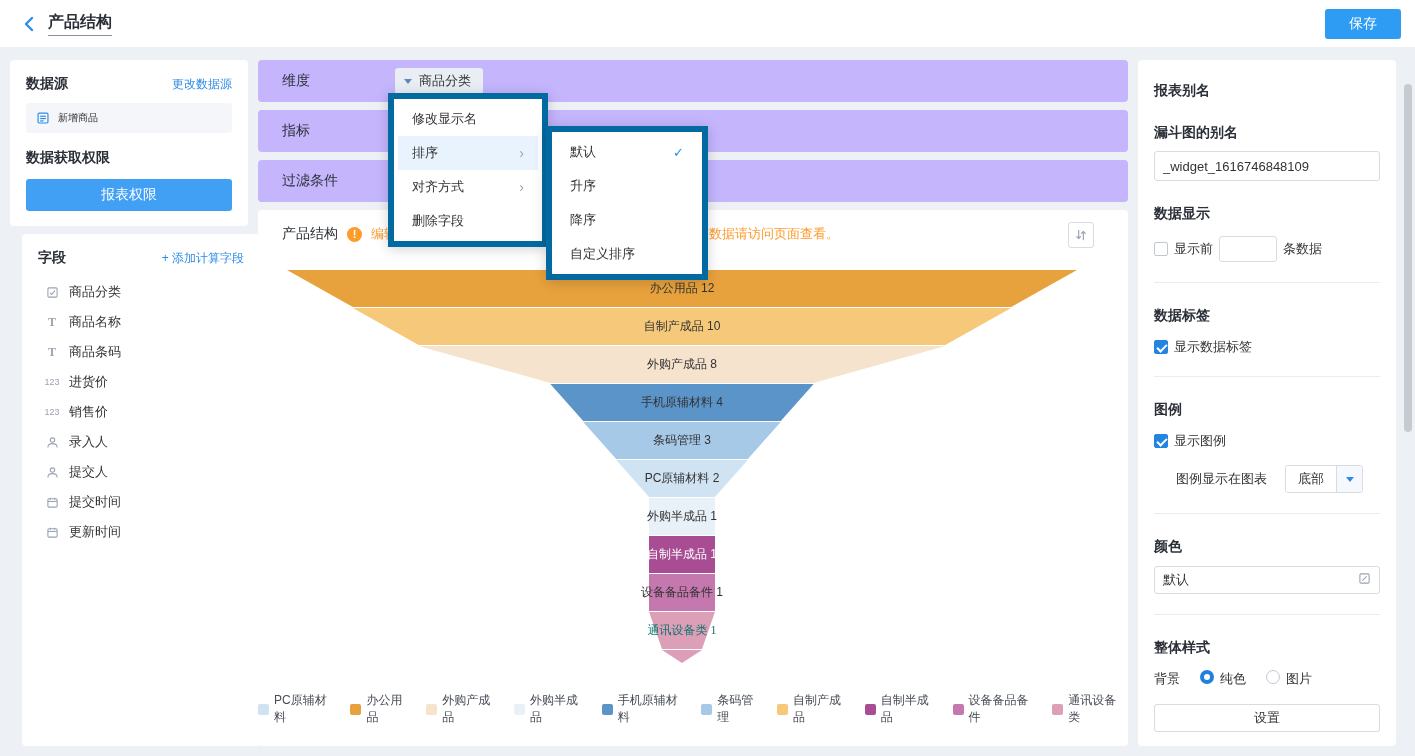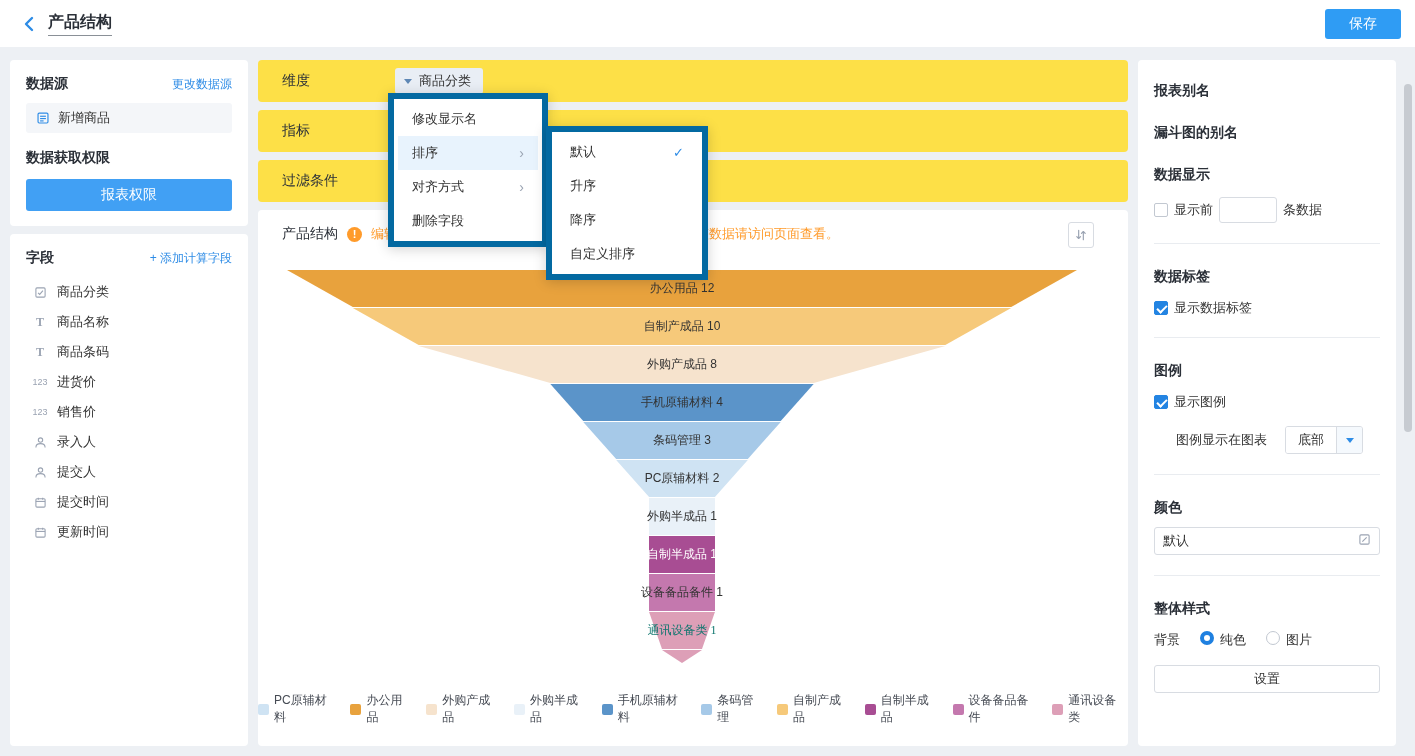--- a/index.html
+++ b/index.html
@@ -23,33 +23,33 @@
               background:#2f9cf4; border:none; border-radius:3px; color:#fff;
               font-size:14px; cursor:pointer; }
   
   .card { position:absolute; background:#fff; border-radius:4px; }
   .card-head { display:flex; justify-content:space-between; align-items:center; }
   .sec-title { font-size:14px; font-weight:bold; color:#2b3038; }
   .link { color:#2e8ce6; font-size:12px; cursor:pointer; white-space:nowrap; }
   
   #ds-card { left:10px; top:60px; width:238px; height:166px; padding:15px 16px; }
   .ds-item { margin-top:10px; height:30px; background:#f4f6f9; border-radius:3px;
-             display:flex; align-items:center; gap:7px; padding:0 9px; font-size:13px; cursor:pointer; }
+             display:flex; align-items:center; gap:7px; padding:0 9px; font-size:10px; cursor:pointer; }
   #perm-title { margin-top:16px; }
   .perm-btn { margin-top:12px; width:100%; height:32px; background:#41a0f4; color:#fff;
               border:none; border-radius:3px; font-size:14px; cursor:pointer; }
-  #field-card { left:10px; top:234px; width:238px; height:512px; padding:15px 16px; }
+  #field-card { left:22px; top:234px; width:238px; height:512px; padding:15px 16px; }
   .field-list { margin-top:10px; }
   .field-item { height:30px; display:flex; align-items:center; gap:9px; padding:0 6px;
                 cursor:pointer; border-radius:3px; }
   .ficon { width:16px; display:flex; justify-content:center; align-items:center; }
   .tglyph { font-size:12px; color:#9aa3b2; font-weight:bold; font-family:"Liberation Serif", serif; }
   .nglyph { font-size:9px; color:#9aa3b2; }
   
-  .cfg-row { position:absolute; left:258px; width:870px; height:42px; background:#fde047;
+  .cfg-row { position:absolute; left:258px; width:870px; height:42px; background:#c4b5fd;
              border-radius:4px; display:flex; align-items:center; padding:0 24px; }
   #row-dim { top:60px; } #row-metric { top:110px; } #row-filter { top:160px; }
   .cfg-label { font-size:14px; color:#2b3038; width:113px; flex:none; }
   .dim-tag { height:26px; background:#e9eef5; border-radius:3px; display:inline-flex;
              align-items:center; gap:7px; padding:0 12px 0 9px; font-size:13px; cursor:pointer; }
   .tag-caret { width:0; height:0; border-left:4px solid transparent;
                border-right:4px solid transparent; border-top:5px solid #5e87b5; }
   
   #chart-card { left:258px; top:210px; width:870px; height:536px; }
   .chart-head { display:flex; align-items:center; gap:9px; padding:15px 60px 0 24px; }
@@ -377,20 +377,21 @@
     </div>
     <div class="mi">
       <span>自定义排序</span>
     </div>
   </div>
 
 <div class="card" id="right-card">
   <div class="rp-title first">报表别名</div>
 
   <div class="rp-title">漏斗图的别名</div>
+  <input class="rp-input" value="_widget_1616746848109" style="">
 
   <div class="rp-title">数据显示</div>
   <div class="rp-row">
     <span class="cb"></span>
     <span>显示前</span>
     <input class="mini-input" style="">
     <span>条数据</span>
   </div>
 
   <div class="divider"></div>

